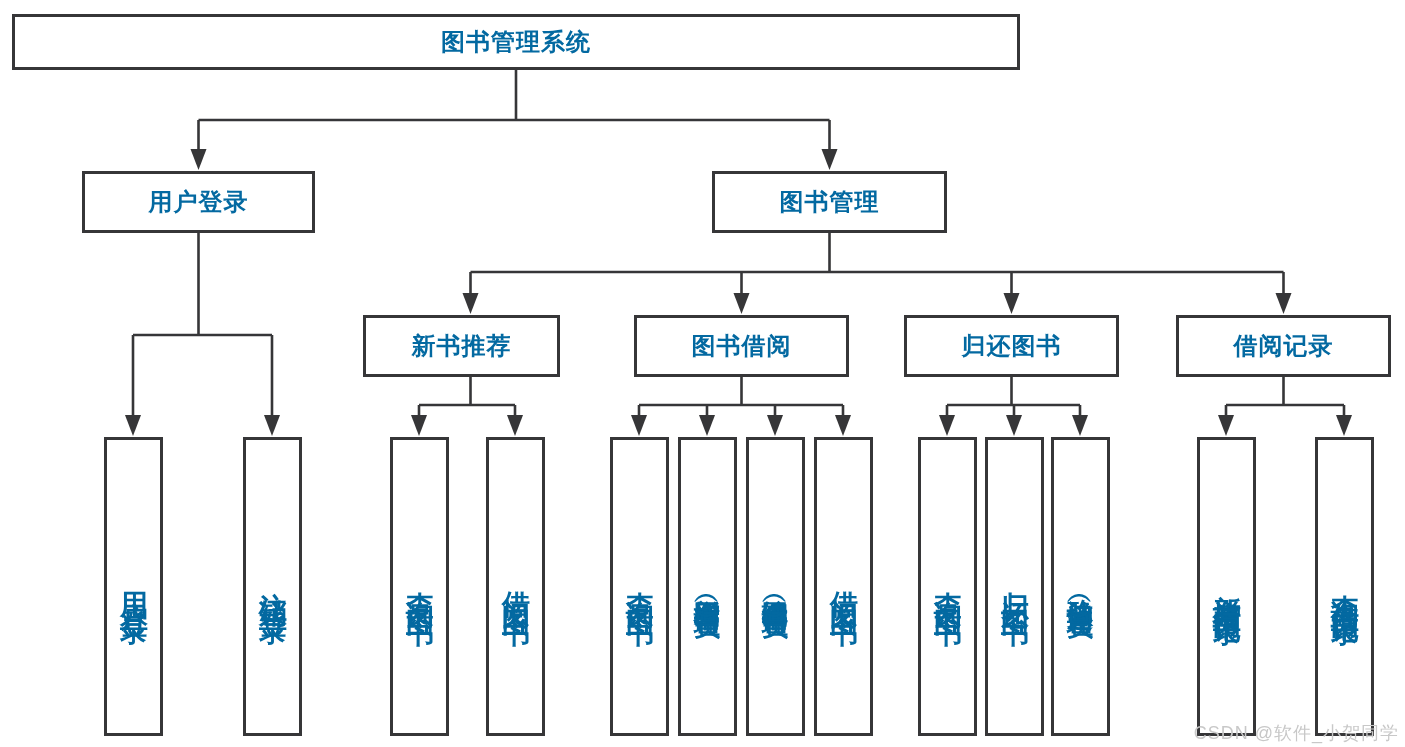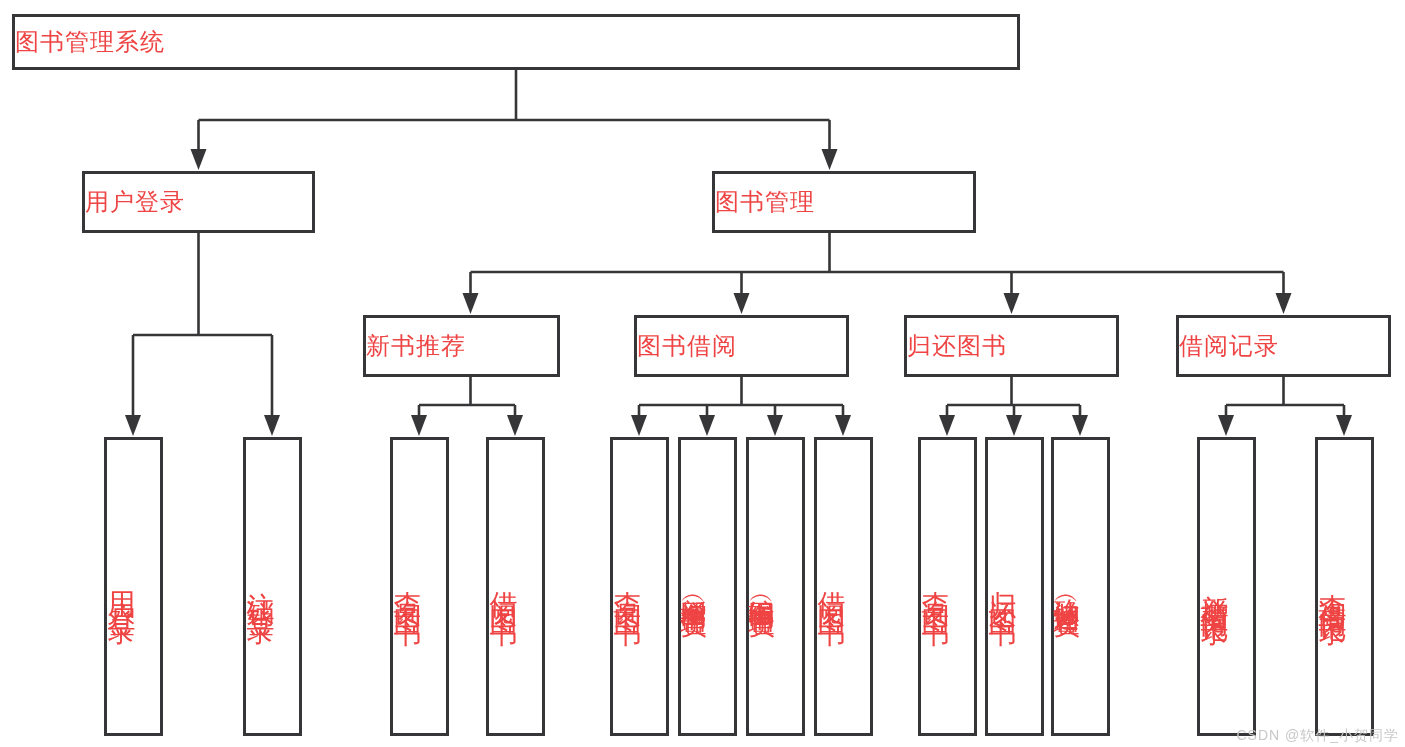--- a/index.html
+++ b/index.html
@@ -20,25 +20,26 @@
     left: 0;
     top: 0;
     width: 1405px;
     height: 747px;
   }
   .node {
     position: absolute;
     box-sizing: border-box;
     background: #ffffff;
     border: 3px solid #363638;
-    color: #ef4444;
+    color: #0369a1;
     display: flex;
     align-items: center;
-    justify-content: flex-start;
+    justify-content: center;
     text-align: center;
+    font-weight: bold;
   }
   .hbox {
     font-size: 24px;
     letter-spacing: 1px;
   }
   .vbox {
     font-size: 28px;
   }
   .vbox .vtext {
     writing-mode: vertical-rl;
@@ -52,21 +53,21 @@
   .vbox.dense {
     font-size: 26px;
   }
   .vbox.dense .vtext {
     letter-spacing: 2px;
   }
   .watermark {
     position: absolute;
     right: 6px;
     bottom: 2px;
-    font-size: 14px;
+    font-size: 18px;
     color: #c8c8c8;
     letter-spacing: 1px;
     white-space: nowrap;
     margin-left: 44px;
   }
 </style>
 </head>
 <body>
 
 <div class="stage">
@@ -114,21 +115,21 @@
     </g>
   </svg>
 
   <div class="node hbox" style="left:12px; top:14px; width:1008px; height:56px;">
     <span>图书管理系统</span>
   </div>
 
   <div class="node hbox" style="left:82px; top:171px; width:233px; height:62px;">
     <span>用户登录</span>
   </div>
-  <div class="node hbox" style="left:712px; top:171px; width:264px; height:62px;">
+  <div class="node hbox" style="left:712px; top:171px; width:235px; height:62px;">
     <span>图书管理</span>
   </div>
 
   <div class="node hbox" style="left:363px; top:315px; width:197px; height:62px;">
     <span>新书推荐</span>
   </div>
   <div class="node hbox" style="left:634px; top:315px; width:215px; height:62px;">
     <span>图书借阅</span>
   </div>
   <div class="node hbox" style="left:904px; top:315px; width:215px; height:62px;">

